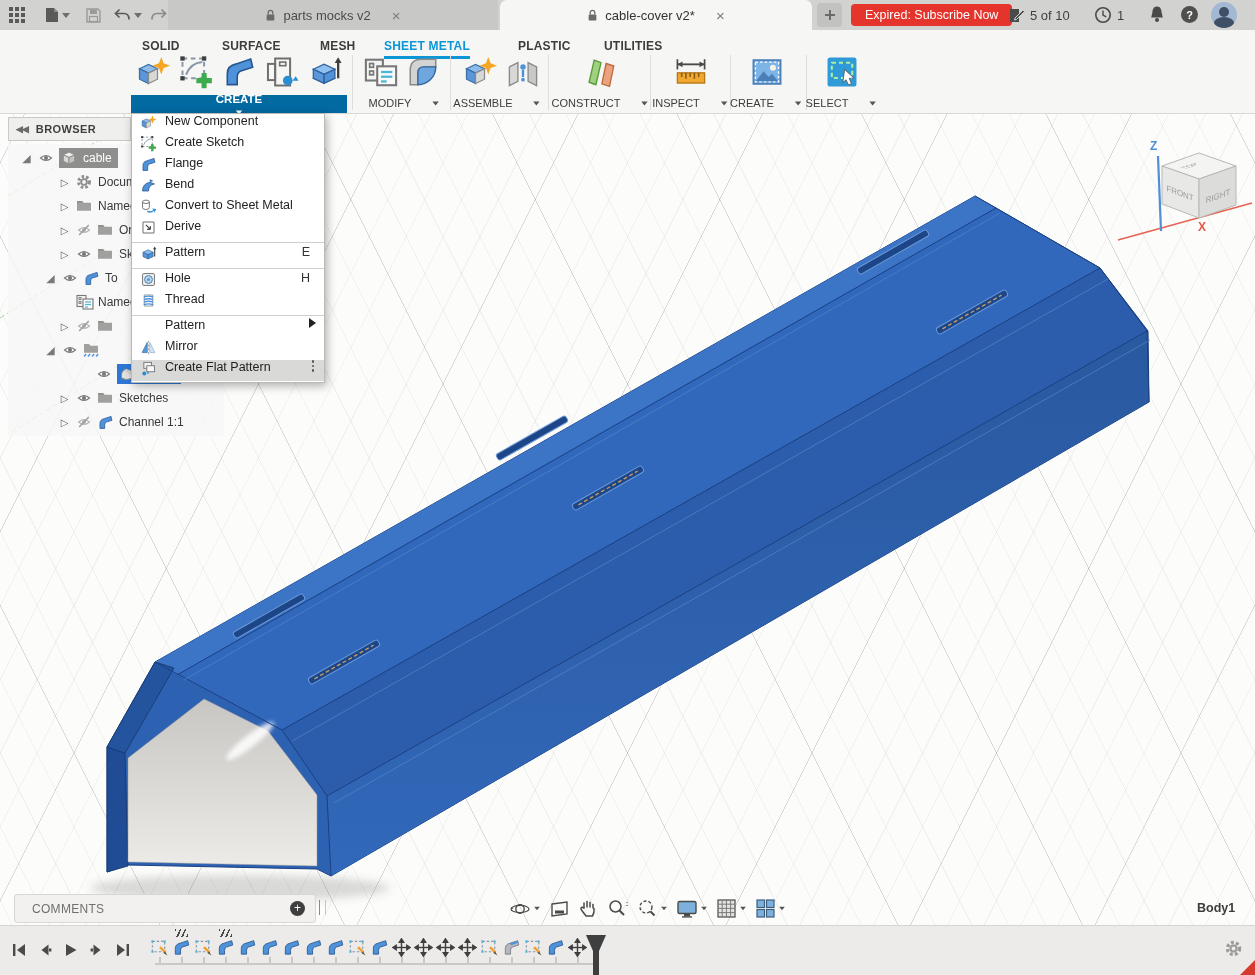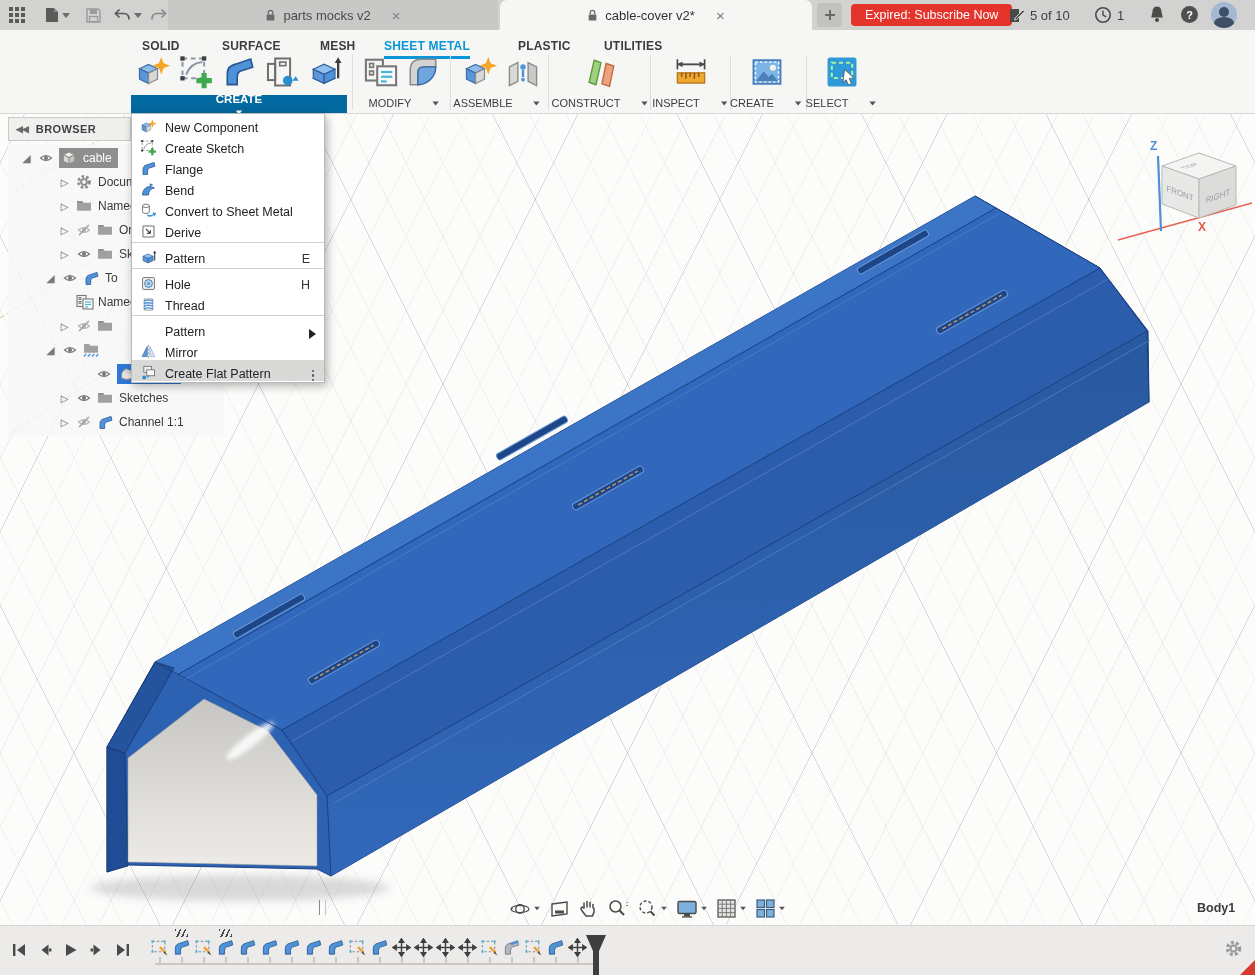--- a/index.html
+++ b/index.html
@@ -43,21 +43,21 @@
   .gicon{position:absolute;top:23px;width:38px;height:38px;display:flex;align-items:center;justify-content:center;}
   .glabel{position:absolute;top:67px;transform:translateX(-50%);font-size:11px;color:#3c3c3c;display:flex;align-items:center;gap:20px;white-space:nowrap;}
   .glabel .tb-caret{border-top-color:#555;transform:scale(.8);}
   .create-bar{position:absolute;left:131px;top:65px;width:216px;height:18px;background:#0369a1;color:#fff;
               display:flex;align-items:center;justify-content:center;gap:5px;font-size:11.5px;font-weight:bold;flex-direction:column;}
   .create-bar .tb-caret{border-top-color:#fff;transform:scale(.8);}
   .gsep{position:absolute;top:25px;width:1px;height:55px;background:#dededd;}
   
   .menu{position:absolute;left:131px;top:113px;width:192px;background:#fff;border:1px solid #b9b9b8;
         box-shadow:2px 3px 9px rgba(0,0,0,.3);z-index:50;padding-bottom:1px;}
-  .mi{height:21px;display:flex;align-items:flex-end;padding:0 8px;font-size:12.5px;color:#222;position:relative;}
+  .mi{height:21px;display:flex;align-items:flex-start;padding:0 8px;font-size:12.5px;color:#222;position:relative;}
   .mi .mic{width:17px;height:17px;margin-right:8px;flex:0 0 17px;}
   .mi .noic{width:17px;margin-right:8px;flex:0 0 17px;}
   .mi .sc{position:absolute;right:14px;color:#333;}
   .mi .subarrow{position:absolute;right:8px;width:0;height:0;border-top:5px solid transparent;border-bottom:5px solid transparent;border-left:7px solid #222;}
   .mi.hl{background:#d9d9d8;}
   .msep{height:1px;background:#cfcfce;margin:2px 0;}
   .kebab{position:absolute;right:10px;display:flex;flex-direction:column;gap:2px;}
   .kebab i{width:2.5px;height:2.5px;border-radius:50%;background:#555;}
   
   .browser{position:absolute;left:8px;top:117px;width:216px;z-index:20;}
@@ -877,20 +877,24 @@
         <span class="bic">
             <svg width="17" height="17">
               <use href="#i-flange"></use>
             </svg>
           </span>
         <span>Channel 1:1</span>
       </div>
     </div>
   </div>
 
+  <div class="comments">
+    <span class="lbl">COMMENTS</span>
+    <span class="plus">+</span>
+  </div>
   <div class="c-grip"></div>
 
   <div class="navbar">
     <span class="nv">
       <svg width="22" height="22" viewBox="0 0 22 22">
           <circle cx="11" cy="11" r="4.2" fill="none" stroke="#4a4a49" stroke-width="1.4"></circle>
           <ellipse cx="11" cy="11" rx="9" ry="3.6" fill="none" stroke="#4a4a49" stroke-width="1.2"></ellipse>
           <path d="M2.5 9 L2 11.5 L4.3 10.6 Z" fill="#4a4a49"></path>
         </svg>
       <span class="tb-caret"></span>

